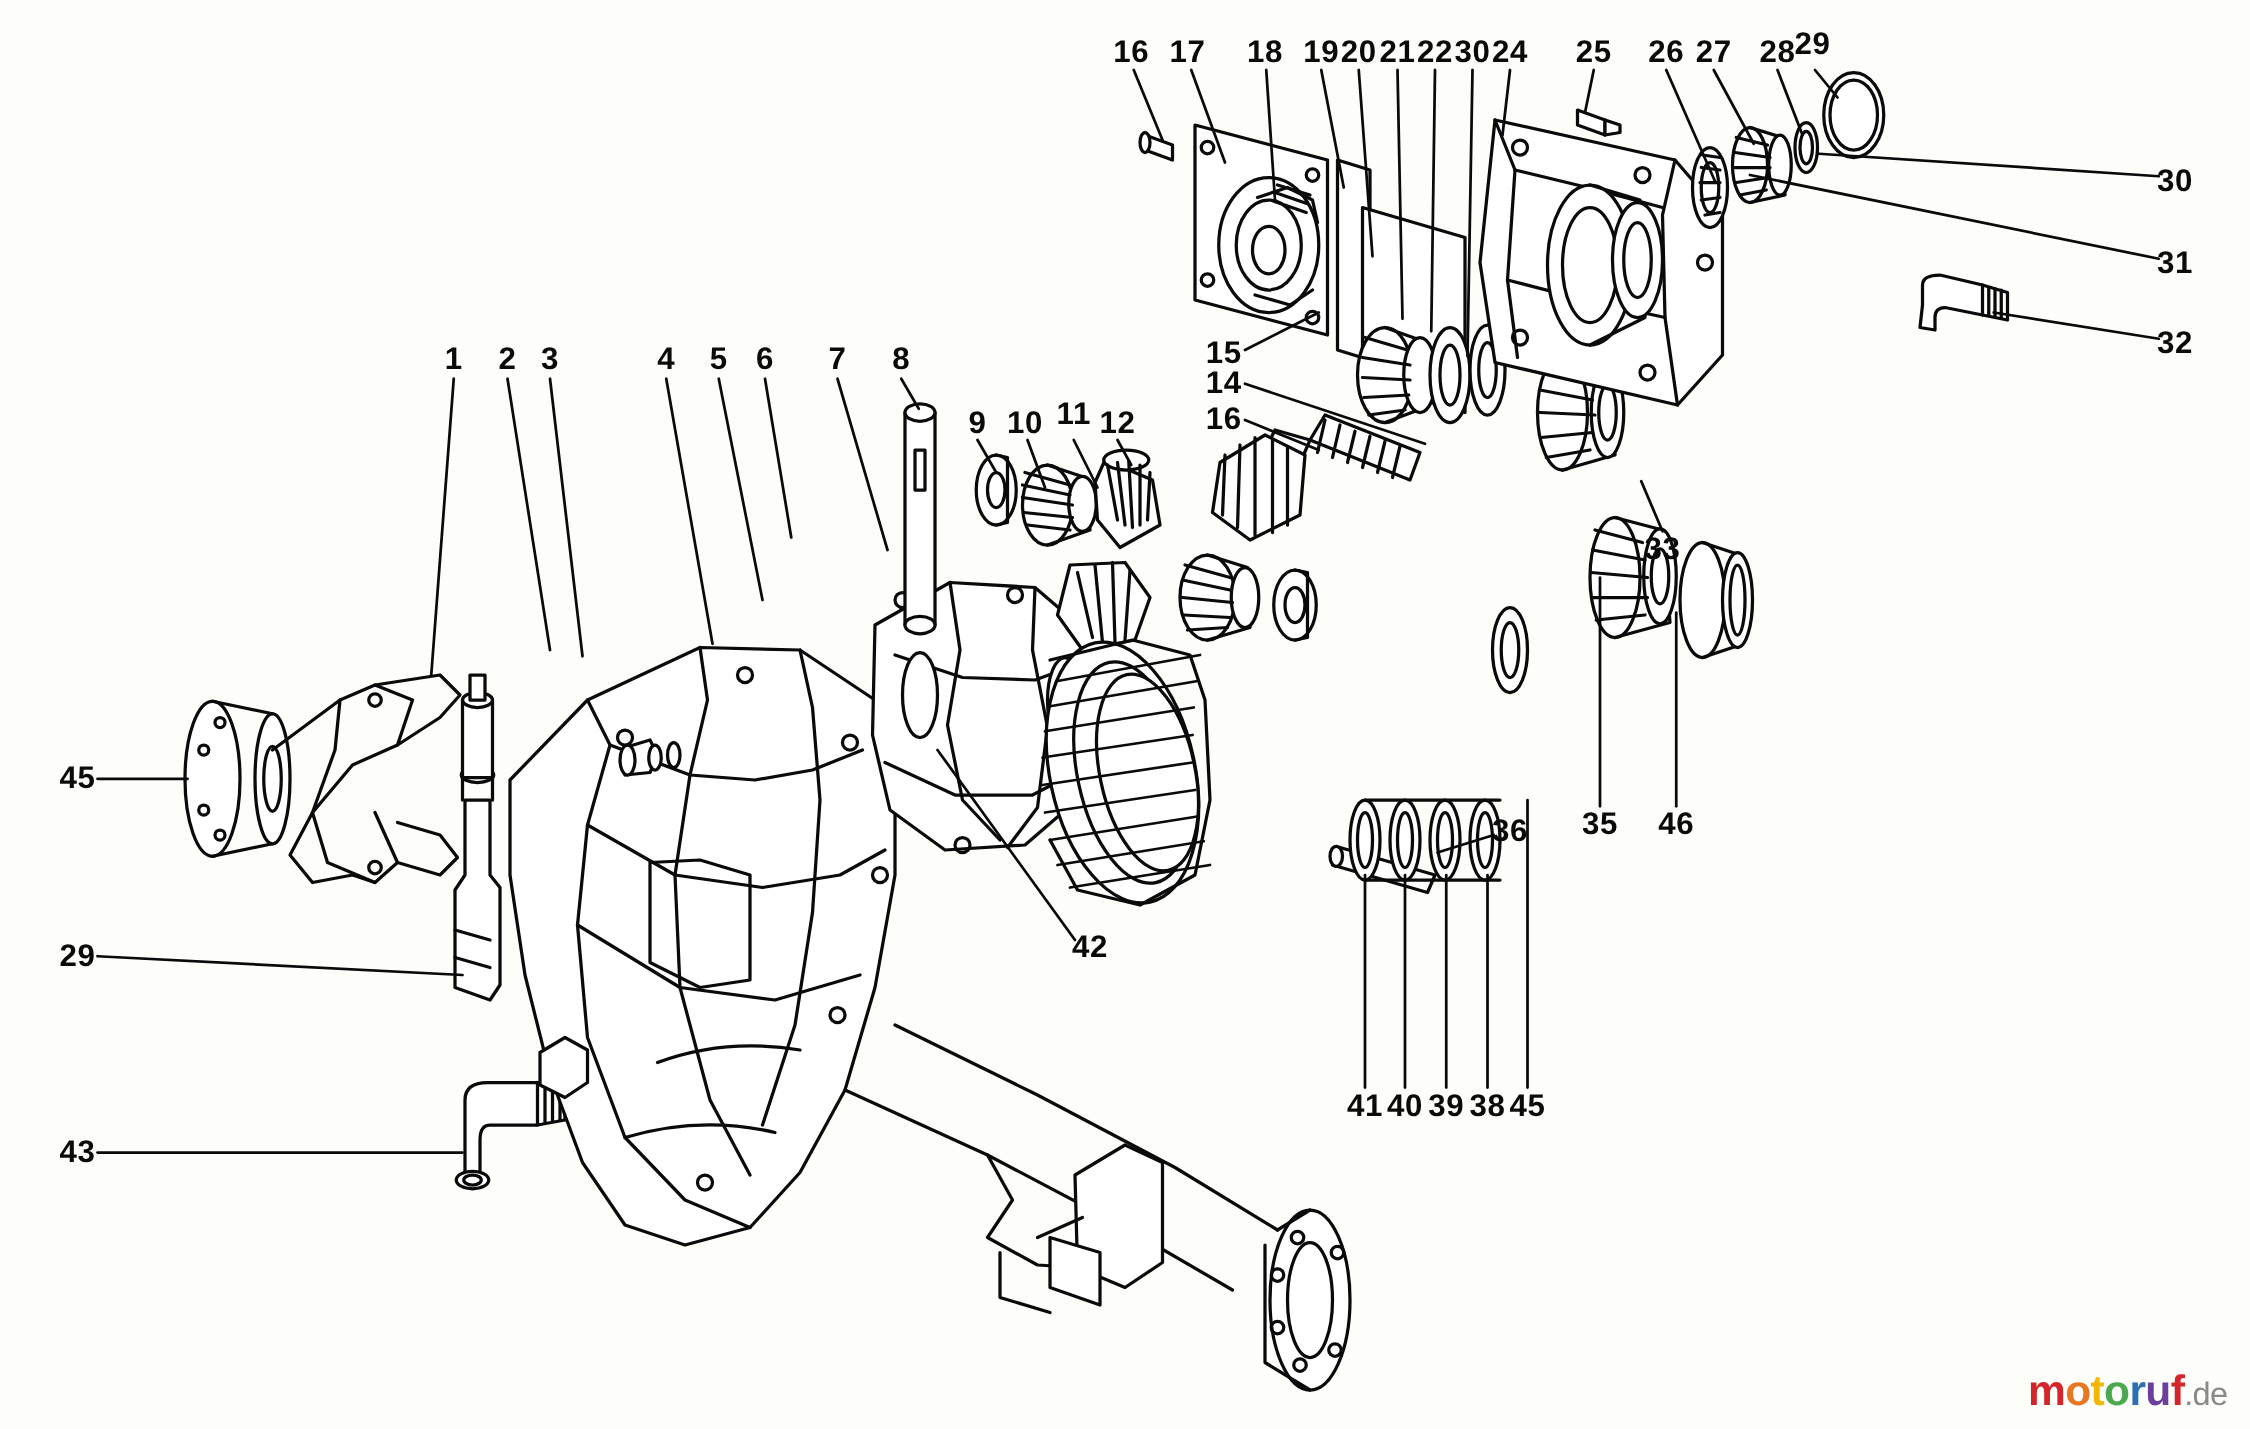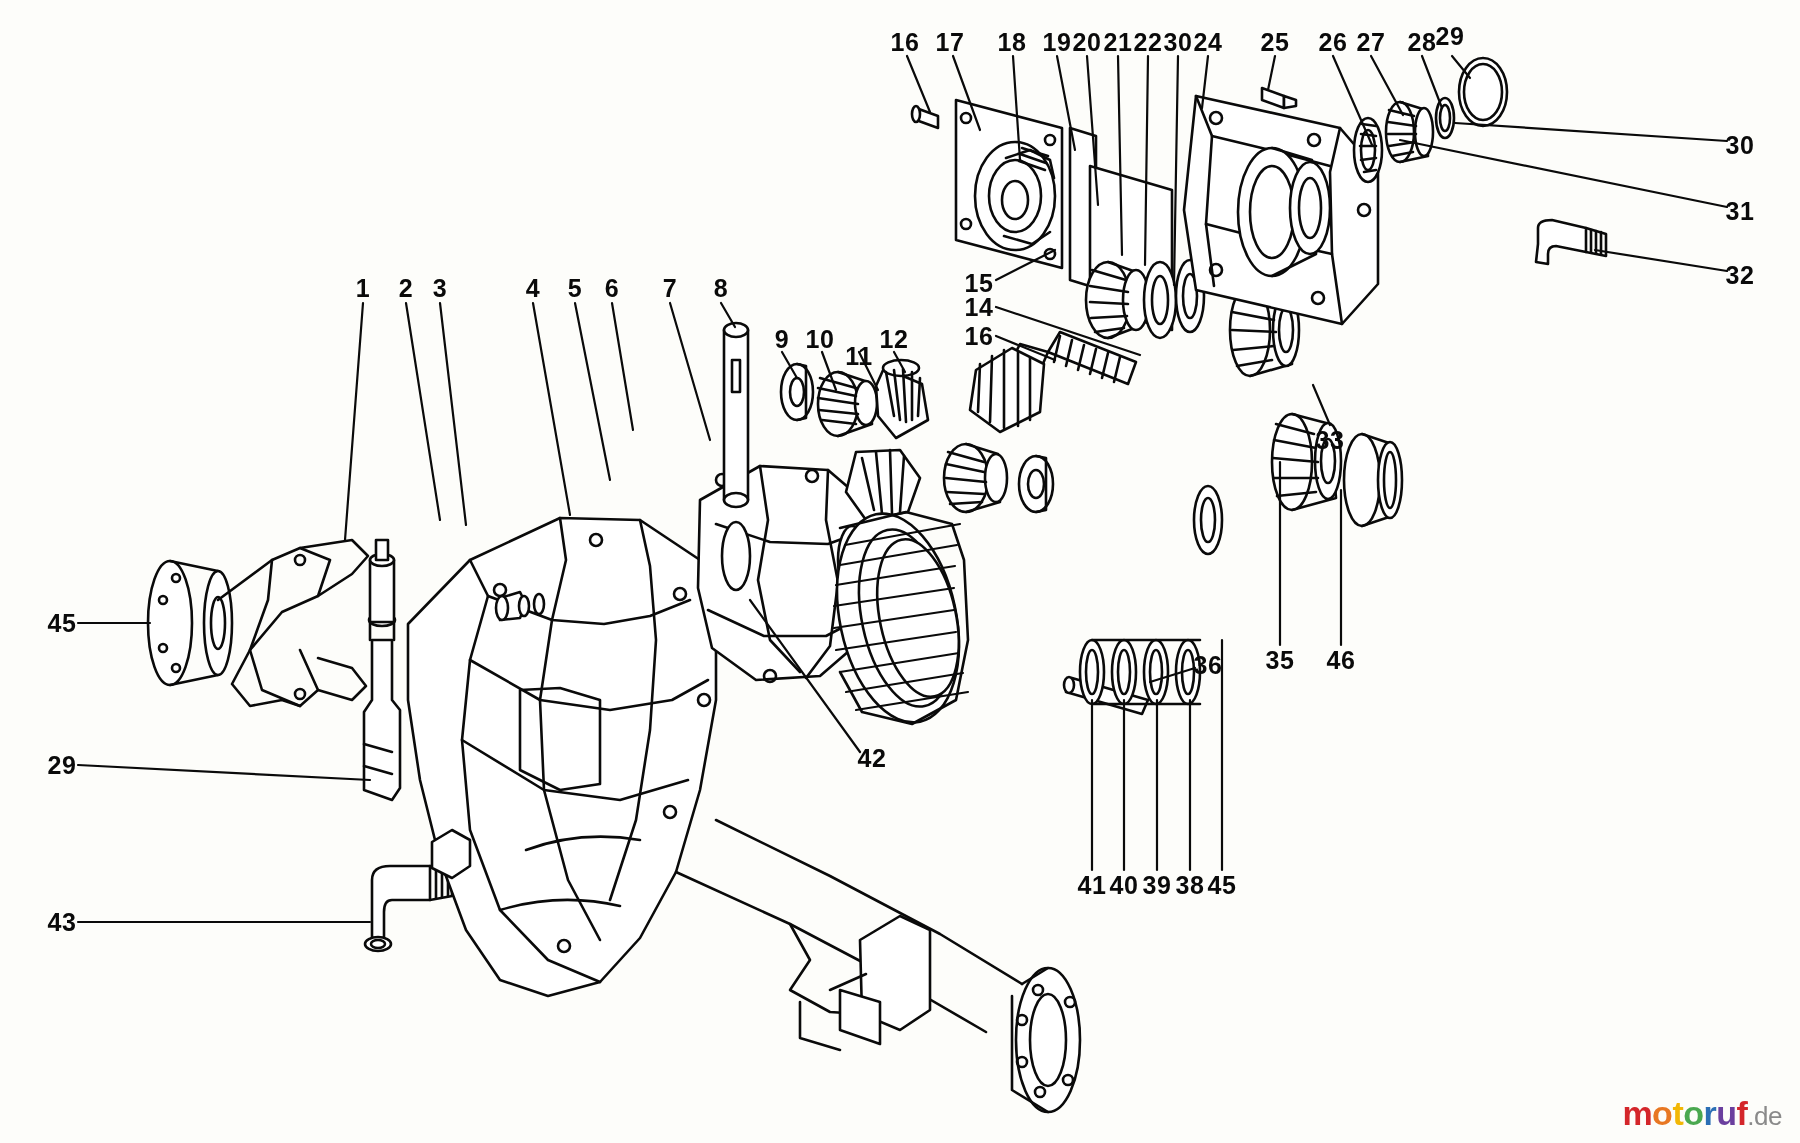--- a/index.html
+++ b/index.html
@@ -324,21 +324,21 @@
       <div class="callout" style="left: 363px; top: 288px;">1</div>
       <div class="callout" style="left: 406px; top: 288px;">2</div>
       <div class="callout" style="left: 440px; top: 288px;">3</div>
       <div class="callout" style="left: 533px; top: 288px;">4</div>
       <div class="callout" style="left: 575px; top: 288px;">5</div>
       <div class="callout" style="left: 612px; top: 288px;">6</div>
       <div class="callout" style="left: 670px; top: 288px;">7</div>
       <div class="callout" style="left: 721px; top: 288px;">8</div>
       <div class="callout" style="left: 782px; top: 339px;">9</div>
       <div class="callout" style="left: 820px; top: 339px;">10</div>
-      <div class="callout" style="left: 859px; top: 356px;">11</div>
+      <div class="callout" style="left: 859px; top: 332px;">11</div>
       <div class="callout" style="left: 894px; top: 339px;">12</div>
       <div class="callout" style="left: 979px; top: 336px;">16</div>
       <div class="callout" style="left: 979px; top: 307px;">14</div>
       <div class="callout" style="left: 979px; top: 283px;">15</div>
       <div class="callout" style="left: 905px; top: 42px;">16</div>
       <div class="callout" style="left: 950px; top: 42px;">17</div>
       <div class="callout" style="left: 1012px; top: 42px;">18</div>
       <div class="callout" style="left: 1057px; top: 42px;">19</div>
       <div class="callout" style="left: 1087px; top: 42px;">20</div>
       <div class="callout" style="left: 1118px; top: 42px;">21</div>

